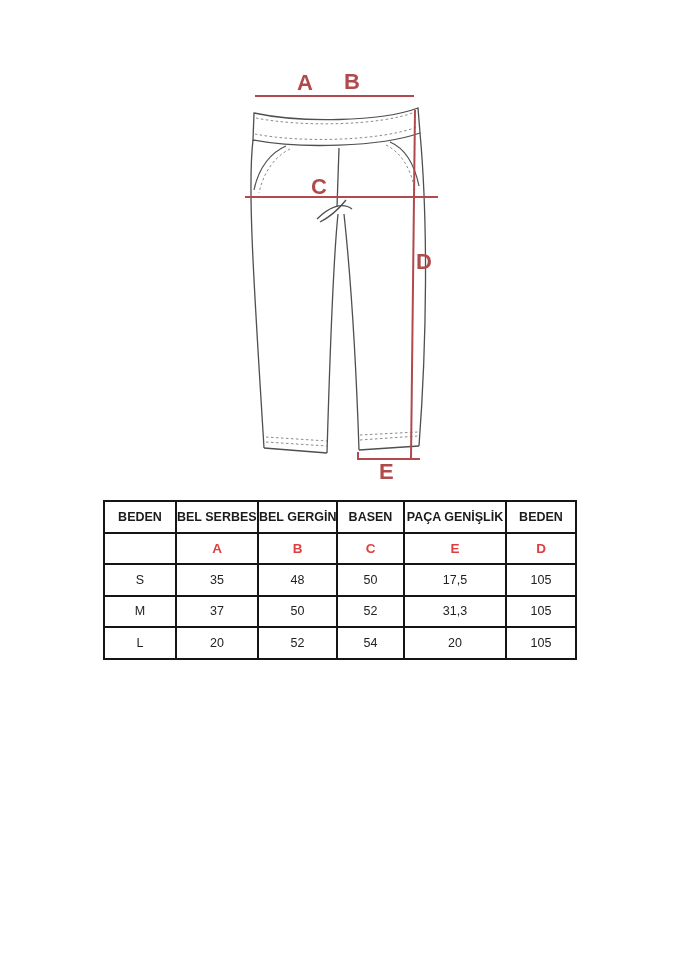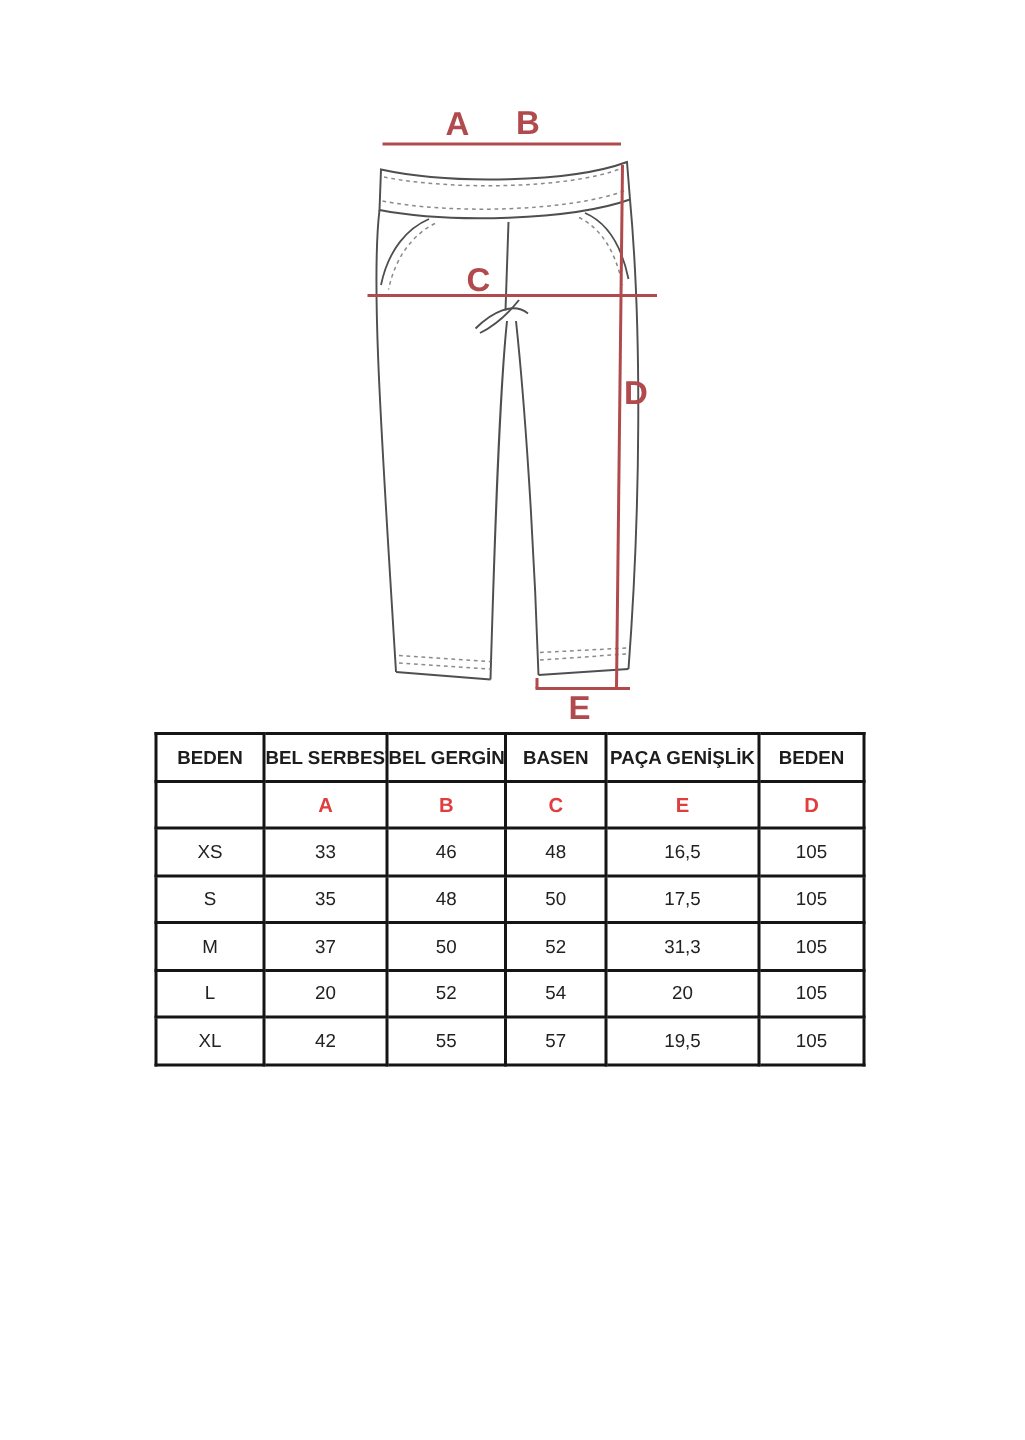--- a/index.html
+++ b/index.html
@@ -26,21 +26,21 @@
   .m-label.la { left: 297px; top: 72px; }
   .m-label.lb { left: 344px; top: 71px; }
   .m-label.lc { left: 311px; top: 176px; }
   .m-label.ld { left: 416px; top: 251px; }
   .m-label.le { left: 379px; top: 461px; }
 
   
   table.size-chart {
     position: absolute;
     left: 103px;
-    top: 488px;
+    top: 500px;
     width: 472px;
     border-collapse: collapse;
     table-layout: fixed;
     font-size: 12.5px;
     color: #222222;
     border-radius: 14px;
   }
   table.size-chart th, table.size-chart td {
     border: 2px solid #151515;
     text-align: center;
@@ -145,28 +145,20 @@
         <td></td>
         <td>A</td>
         <td>B</td>
         <td>C</td>
         <td>E</td>
         <td>D</td>
       </tr>
     </thead>
     <tbody>
       <tr>
-        <td>XS</td>
-        <td>33</td>
-        <td>46</td>
-        <td>48</td>
-        <td>16,5</td>
-        <td>105</td>
-      </tr>
-      <tr>
         <td>S</td>
         <td>35</td>
         <td>48</td>
         <td>50</td>
         <td>17,5</td>
         <td>105</td>
       </tr>
       <tr>
         <td>M</td>
         <td>37</td>
@@ -176,24 +168,16 @@
         <td>105</td>
       </tr>
       <tr>
         <td>L</td>
         <td>20</td>
         <td>52</td>
         <td>54</td>
         <td>20</td>
         <td>105</td>
       </tr>
-      <tr>
-        <td>XL</td>
-        <td>42</td>
-        <td>55</td>
-        <td>57</td>
-        <td>19,5</td>
-        <td>105</td>
-      </tr>
     </tbody>
   </table>
 
 </div>
 
 </body></html>

